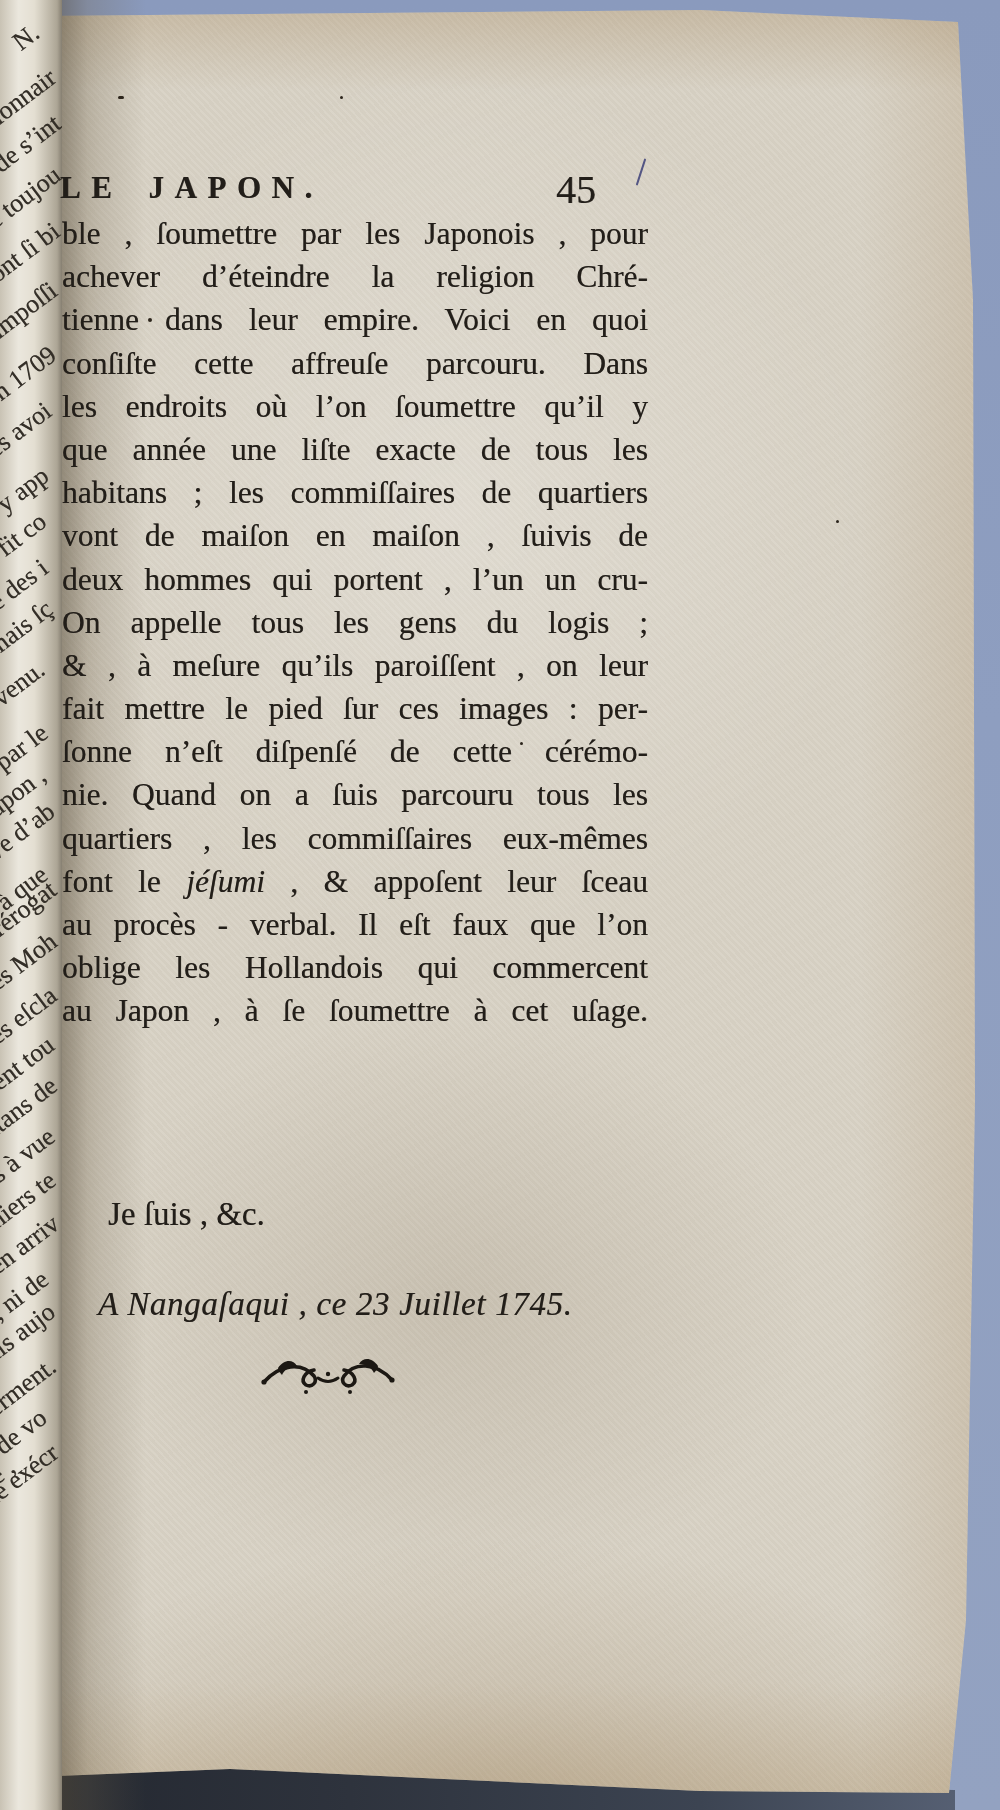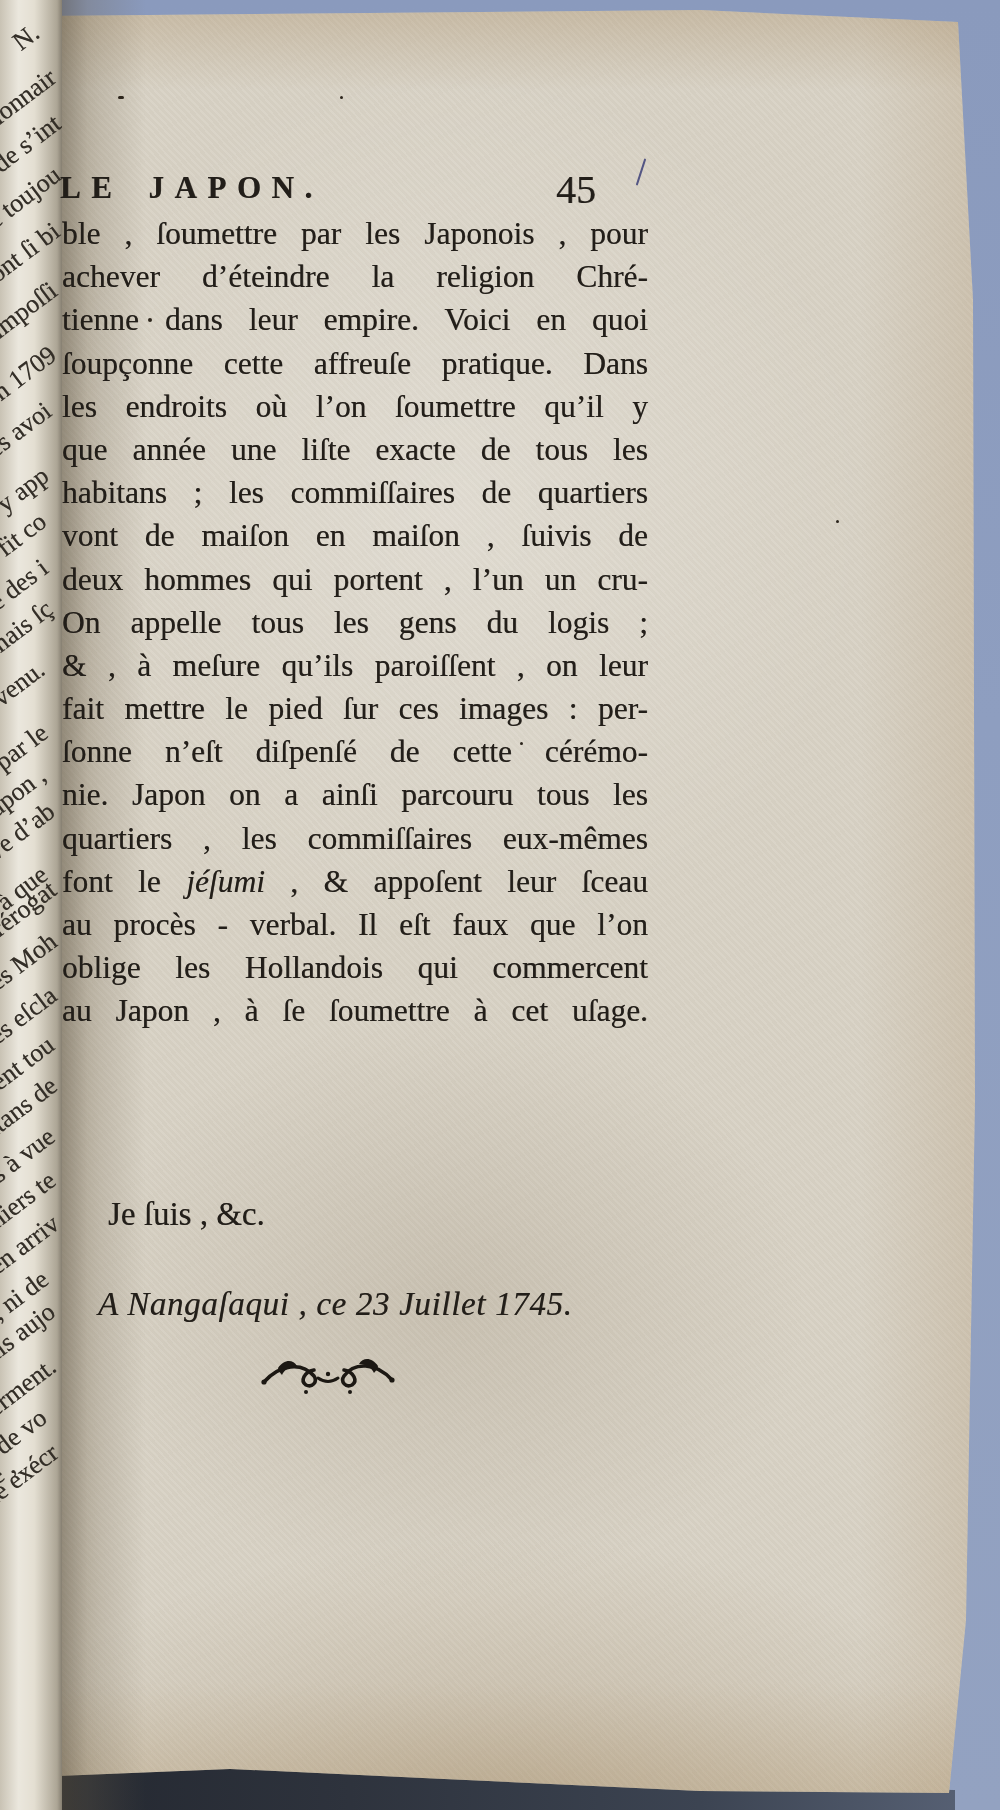--- a/index.html
+++ b/index.html
@@ -147,31 +147,31 @@
     </div>
 
   <div class="content">
     <div class="header-title">LE JAPON.</div>
     <div class="page-number">45</div>
 
     <div class="body-text">
         <div class="line"><span>ble , ſoumettre par les Japonois , pour</span></div>
         <div class="line"><span>achever d’éteindre la religion Chré-</span></div>
         <div class="line"><span>tienne dans leur empire. Voici en quoi</span></div>
-        <div class="line"><span>ſoupçonne cette affreuſe pratique. Dans</span></div>
+        <div class="line"><span>conſiſte cette affreuſe parcouru. Dans</span></div>
         <div class="line"><span>les endroits où l’on ſoumettre qu’il y</span></div>
         <div class="line"><span>que année une liſte exacte de tous les</span></div>
         <div class="line"><span>habitans ; les commiſſaires de quartiers</span></div>
         <div class="line"><span>vont de maiſon en maiſon , ſuivis de</span></div>
         <div class="line"><span>deux hommes qui portent , l’un un cru-</span></div>
         <div class="line"><span>On appelle tous les gens du logis ;</span></div>
         <div class="line"><span>&amp; , à meſure qu’ils paroiſſent , on leur</span></div>
         <div class="line"><span>fait mettre le pied ſur ces images : per-</span></div>
         <div class="line"><span>ſonne n’eſt diſpenſé de cette cérémo-</span></div>
-        <div class="line"><span>nie. Japon on a ainſi parcouru tous les</span></div>
+        <div class="line"><span>nie. Quand on a ſuis parcouru tous les</span></div>
         <div class="line"><span>quartiers , les commiſſaires eux-mêmes</span></div>
         <div class="line"><span>font le </span><span class="it">jéſumi</span><span> , &amp; appoſent leur ſceau</span></div>
         <div class="line"><span>au procès - verbal.  Il eſt faux que l’on</span></div>
         <div class="line"><span>oblige les Hollandois qui commercent</span></div>
         <div class="line"><span>au Japon , à ſe ſoumettre à cet uſage.</span></div>
       </div>
 
     <div class="closing">Je ſuis , &amp;c.</div>
 
     <div class="dateline">A Nangaſaqui , ce 23 Juillet 1745.</div>

